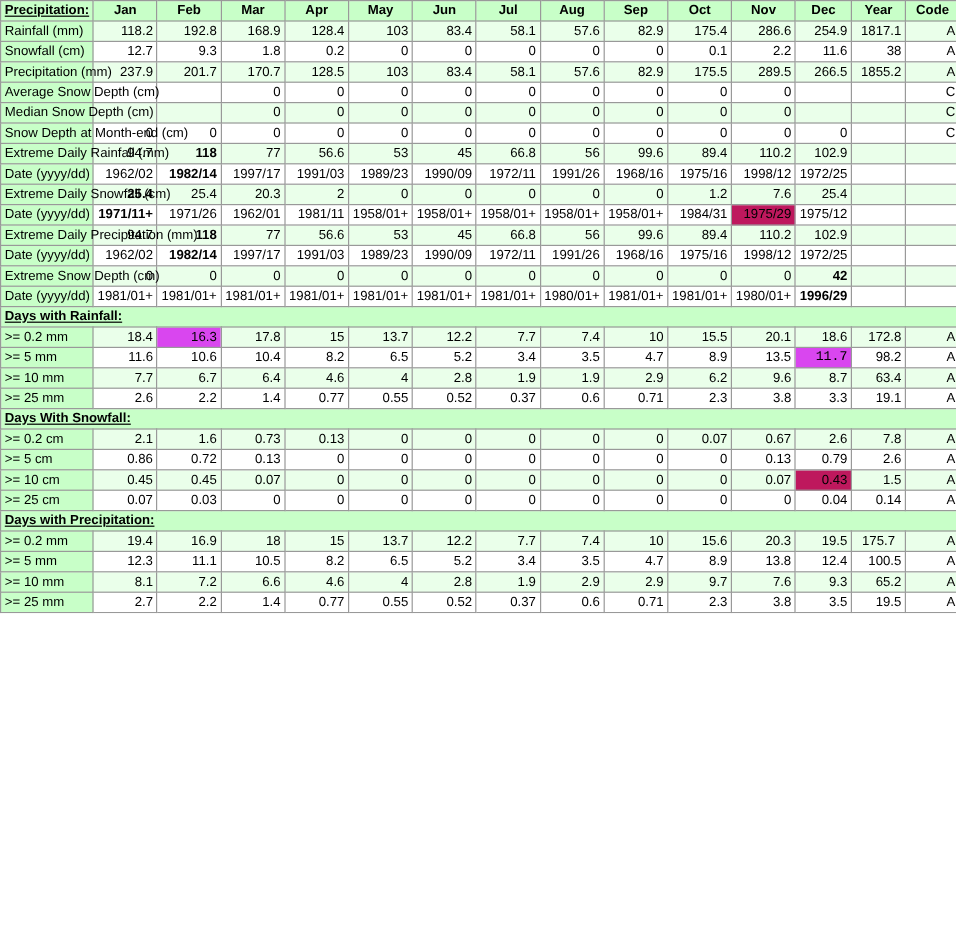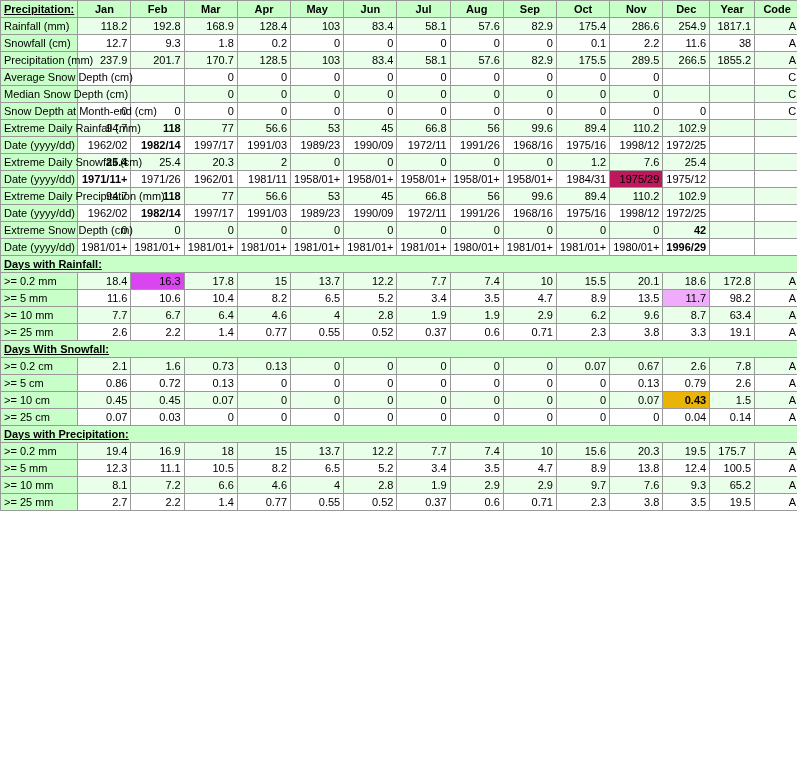--- a/index.html
+++ b/index.html
@@ -301,21 +301,21 @@
         <td style="background: rgb(255, 255, 255);">10.6</td>
         <td style="background: rgb(255, 255, 255);">10.4</td>
         <td style="background: rgb(255, 255, 255);">8.2</td>
         <td style="background: rgb(255, 255, 255);">6.5</td>
         <td style="background: rgb(255, 255, 255);">5.2</td>
         <td style="background: rgb(255, 255, 255);">3.4</td>
         <td style="background: rgb(255, 255, 255);">3.5</td>
         <td style="background: rgb(255, 255, 255);">4.7</td>
         <td style="background: rgb(255, 255, 255);">8.9</td>
         <td style="background: rgb(255, 255, 255);">13.5</td>
-        <td style="background: #f0abfc;">11.7</td>
+        <td style="background: #d946ef; font-family: Liberation Mono, monospace;">11.7</td>
         <td style="background: rgb(255, 255, 255);">98.2</td>
         <td style="background: rgb(255, 255, 255);">A</td>
       </tr>
       <tr>
         <td class="label-cell">&gt;= 10 mm</td>
         <td style="background: rgb(234, 255, 234);">7.7</td>
         <td style="background: rgb(234, 255, 234);">6.7</td>
         <td style="background: rgb(234, 255, 234);">6.4</td>
         <td style="background: rgb(234, 255, 234);">4.6</td>
         <td style="background: rgb(234, 255, 234);">4</td>
@@ -389,21 +389,21 @@
         <td style="background: rgb(234, 255, 234);">0.45</td>
         <td style="background: rgb(234, 255, 234);">0.07</td>
         <td style="background: rgb(234, 255, 234);">0</td>
         <td style="background: rgb(234, 255, 234);">0</td>
         <td style="background: rgb(234, 255, 234);">0</td>
         <td style="background: rgb(234, 255, 234);">0</td>
         <td style="background: rgb(234, 255, 234);">0</td>
         <td style="background: rgb(234, 255, 234);">0</td>
         <td style="background: rgb(234, 255, 234);">0</td>
         <td style="background: rgb(234, 255, 234);">0.07</td>
-        <td style="background: #eab308; font-weight: bold;">0.43</td>
+        <td style="background: #be185d;">0.43</td>
         <td style="background: rgb(234, 255, 234);">1.5</td>
         <td style="background: rgb(234, 255, 234);">A</td>
       </tr>
       <tr>
         <td class="label-cell">&gt;= 25 cm</td>
         <td style="background: rgb(255, 255, 255);">0.07</td>
         <td style="background: rgb(255, 255, 255);">0.03</td>
         <td style="background: rgb(255, 255, 255);">0</td>
         <td style="background: rgb(255, 255, 255);">0</td>
         <td style="background: rgb(255, 255, 255);">0</td>

